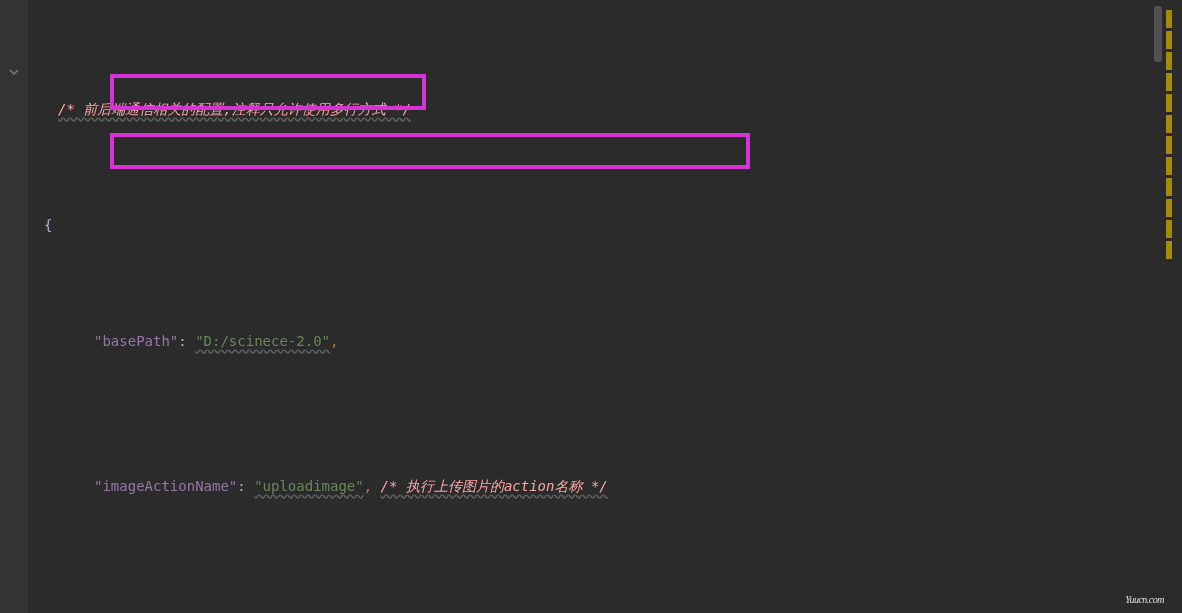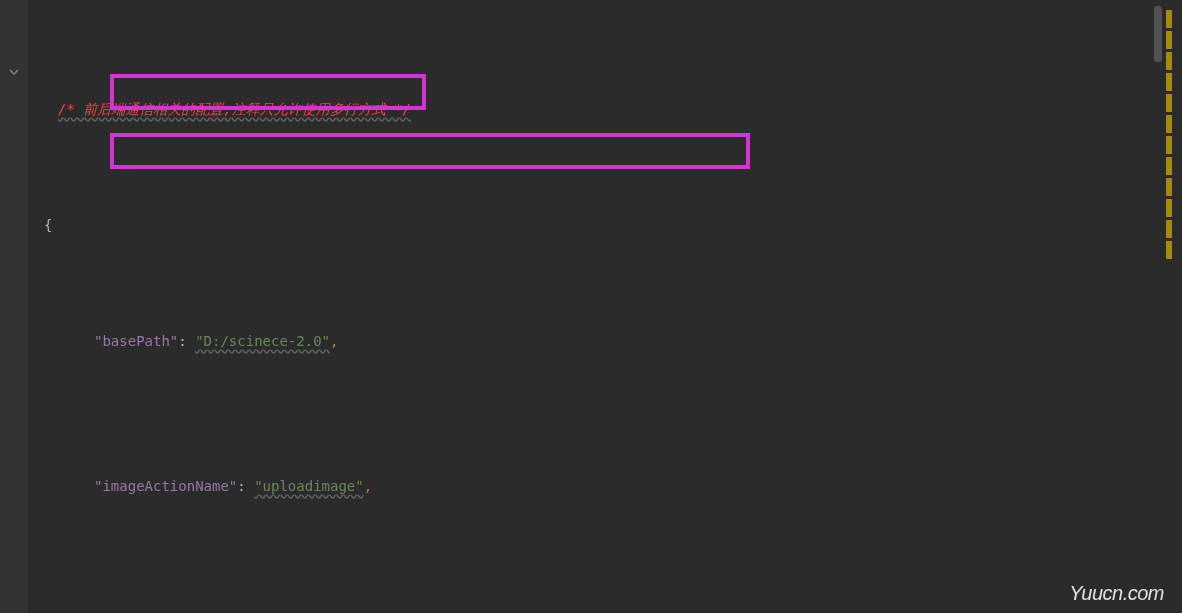--- a/index.html
+++ b/index.html
@@ -29,21 +29,21 @@
   margin-left: 28px;
   line-height: 29px;
   white-space: pre;
   padding-left: 6px;
 }
 .code-area > div {
   height: 29px;
   display: flex;
   align-items: center;
 }
-.tok-comment { color: #ef4444; font-style: italic; }
+.tok-comment { color: #fca5a5; font-style: italic; }
 .tok-key { color: #9876aa; }
 .tok-string { color: #6a8759; }
 .tok-punc { color: #cc7832; }
 .tok-brace { color: #a9b7c6; }
 .u-wavy { text-decoration: underline wavy #5e6366; text-underline-offset: 3px; }
 .indent1 { padding-left: 50px; }
 .hl-box1 {
   position: absolute;
   border: 4px solid #d633d6;
   pointer-events: none;
@@ -69,22 +69,22 @@
   width: 6px;
   background: #a68a0b;
   height: 18px;
   margin-bottom: 1px;
 }
 .watermark {
   position: absolute;
   right: 18px;
   bottom: 8px;
   color: rgba(255,255,255,0.85);
-  font-family: Liberation Sans, sans-serif;
-  font-size: 20px;
+  font-family: Liberation Serif, serif;
+  font-size: 10px;
   font-style: italic;
   letter-spacing: -0.5px;
 }
 .scroll-handle {
   position: absolute;
   right: 20px;
   top: 6px;
   width: 8px;
   height: 56px;
   background: rgba(120,120,120,0.5);
@@ -111,21 +111,21 @@
     <div style="padding-left:0;">
       <span class="tok-brace">{</span>
     </div>
 
     <div class="indent1">
       <span class="tok-key">"basePath"</span><span class="tok-brace">: </span><span class="tok-string u-wavy">"D:/scinece-2.0"</span><span class="tok-punc">,</span>
     </div>
 
 
     <div class="indent1">
-      <span class="tok-key">"imageActionName"</span><span class="tok-brace">: </span><span class="tok-string u-wavy">"uploadimage"</span><span class="tok-punc">,</span><span> </span>
+      <span class="tok-key">"imageActionName"</span><span class="tok-brace">: </span><span class="tok-string u-wavy">"uploadimage"</span><span class="tok-punc">,</span><span> </span><span class="tok-comment u-wavy">/* 执行上传图片的action名称 */</span>
     </div>
 
     
 
     
 
     
 
     
 

